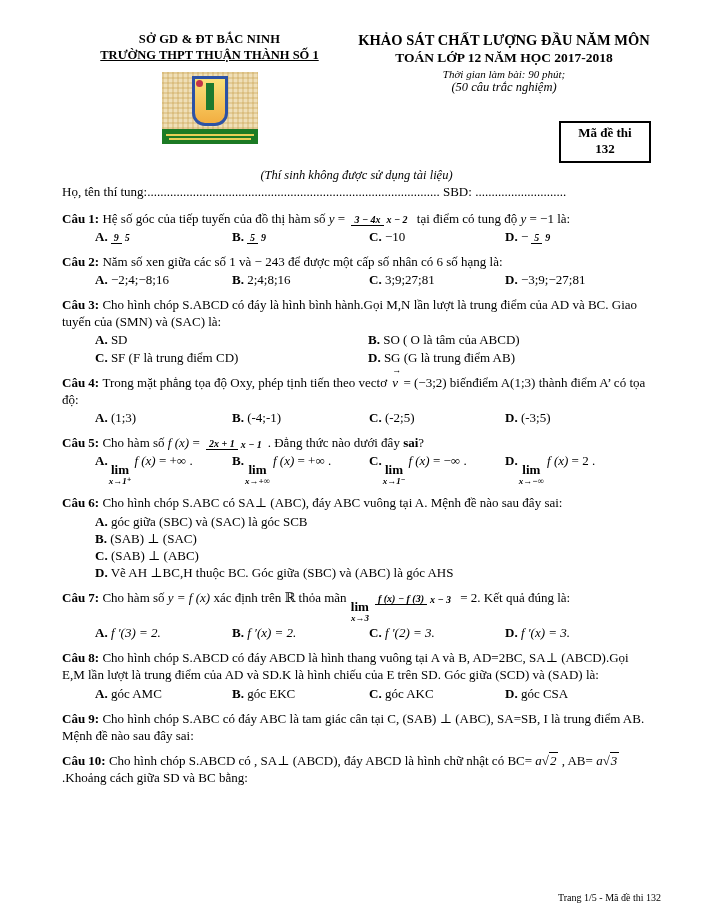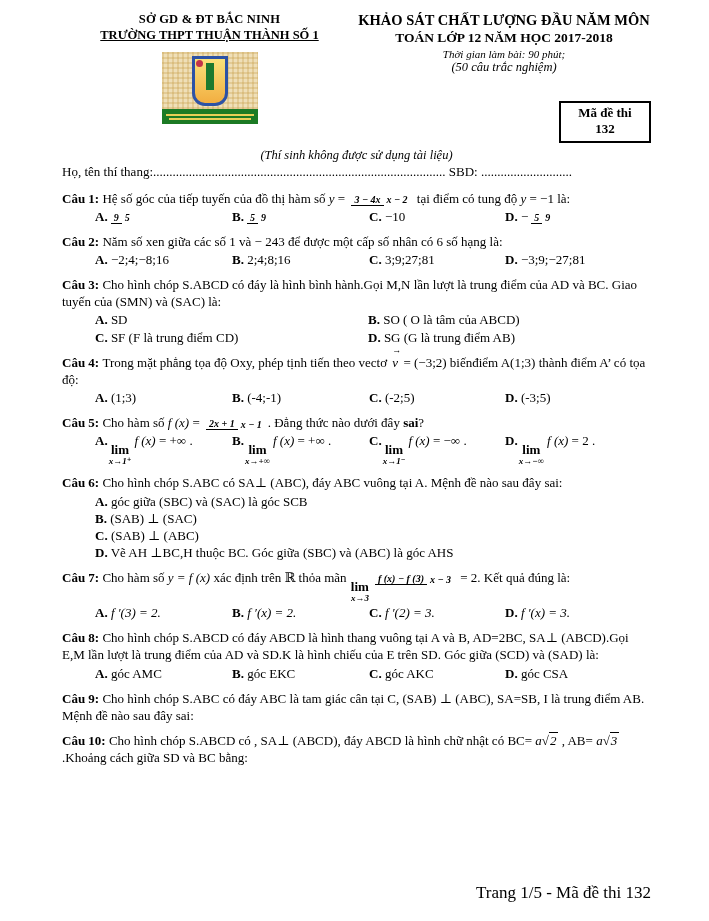--- a/index.html
+++ b/index.html
@@ -1,19 +1,19 @@
 <!DOCTYPE html>
 <html lang="vi"><head>
 <meta charset="utf-8">
 <style>
   html,body{margin:0;padding:0;background:#888;}
   .page{
     width:709px;height:921px;position:relative;background:#fff;
     font-family:"Liberation Serif","DejaVu Serif",serif;color:#000;
-    overflow:hidden;box-sizing:border-box;padding:12px 58px 0 62px;
+    overflow:hidden;box-sizing:border-box;padding:32px 58px 0 62px;
   }
   
   .header{display:flex;}
   .h-left{width:295px;text-align:center;}
   .h-dept{font-size:12.5px;font-weight:bold;letter-spacing:.2px;}
   .h-school{font-size:12.5px;font-weight:bold;text-decoration:underline;margin-top:1px;}
   .h-right{flex:1;text-align:center;}
   .h-title1{font-size:14.5px;font-weight:bold;}
   .h-title2{font-size:13.5px;font-weight:bold;margin-top:1px;}
   .h-time{font-size:11px;font-style:italic;margin-top:2px;}
@@ -61,21 +61,21 @@
   .frac .den{padding:0 3px;}
   .lim{display:inline-flex;flex-direction:column;align-items:center;line-height:1;
     vertical-align:-9px;margin:0 3px 0 1px;font-weight:bold;}
   .lim .limword{font-size:13px;}
   .lim .limsub{font-size:9px;font-style:italic;margin-top:1px;}
   .sqrt{white-space:nowrap;}
   .sqrt .rad{border-top:1px solid #000;padding:0 2px 0 1px;font-style:italic;}
   .vec{position:relative;font-style:italic;display:inline-block;margin:0 2px;}
   .vec::before{content:"→";position:absolute;left:0;top:-9px;font-size:9px;font-style:normal;}
   
-  .footer{position:absolute;right:58px;bottom:18px;font-size:17px;}
+  .footer{position:absolute;right:48px;bottom:18px;font-size:10px;}
 </style>
 </head>
 <body>
 
 <div class="page">
 
   <div class="header">
     <div class="h-left">
       <div class="h-dept">SỞ GD &amp; ĐT BẮC NINH</div>
       <div class="h-school">TRƯỜNG THPT THUẬN THÀNH SỐ 1</div>
@@ -96,21 +96,21 @@
       <div class="h-note">(50 câu trắc nghiệm)</div>
       <div class="code-box">
         <div>Mã đề thi</div>
         <div>132</div>
       </div>
     </div>
   </div>
 
   <div class="no-material">(Thí sinh không được sử dụng tài liệu)</div>
 
-  <div class="name-line"><span>Họ, tên thí thang:</span><span>..........................................................................................</span><span> SBD: </span><span>............................</span></div>
+  <div class="name-line"><span>Họ, tên thí tung:</span><span>..........................................................................................</span><span> SBD: </span><span>............................</span></div>
 
   <div class="questions" id="questions">
       <div class="q">
         <div class="q-body"><span class="q-label">Câu 1: </span><span>Hệ số góc của tiếp tuyến của đồ thị hàm số </span><span class="mi">y</span><span> = </span><span class="frac">
             <span class="num">3 − 4x</span>
             <span class="den">x − 2</span>
           </span><span> tại điểm có tung độ </span><span class="mi">y</span><span> = −1 là:</span></div>
         <div class="opts opts-4">
           <div class="opt"><span class="opt-label">A.</span><span class="frac">
               <span class="num">9</span>

